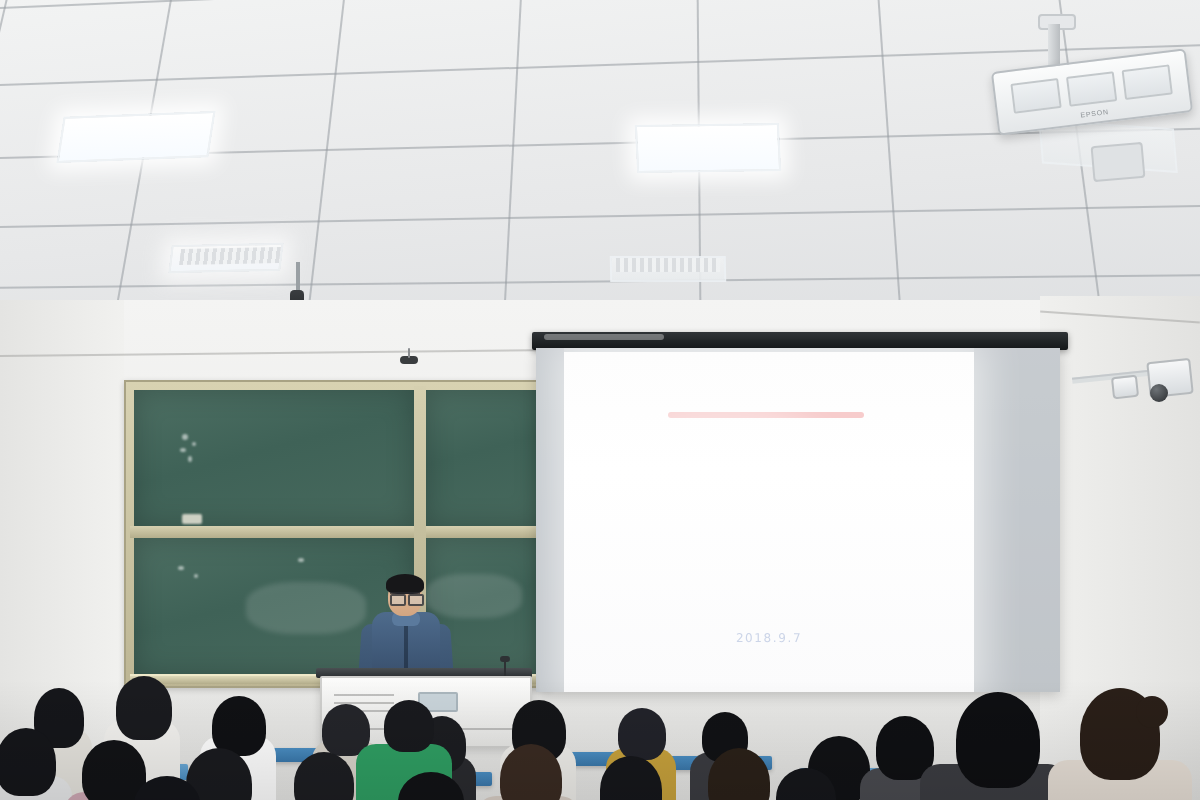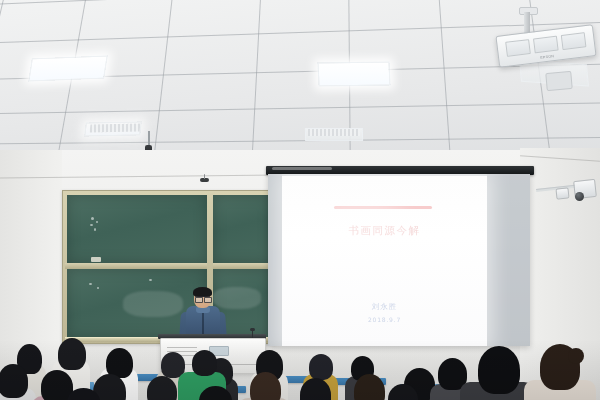--- a/index.html
+++ b/index.html
@@ -269,22 +269,20 @@
 
   <div class="screen-housing"></div>
   <div class="screen-housing-hl"></div>
   <div class="screen">
     <div class="screen-inner"></div>
     <div class="screen-sideband" style="left:0;width:14px;"></div>
     <div class="screen-sideband" style="left:219px;width:43px;"></div>
 
     <div class="projected">
       <div class="slide-rule" style="background:#f7cccc;"></div>
-      <div class="slide-title" style="color:#f2cccc;">书画同源今解</div>
-      <div class="slide-author" style="color:#ccd5e8;">刘永胜</div>
       <div class="slide-date" style="color:#ccd5e8;">2018.9.7</div>
     </div>
   </div>
   <div class="glare" style="left:300px;top:200px;width:120px;height:70px;background:rgba(255,255,255,.35);"></div>
 
   <div class="speaker-arm-l"></div>
   <div class="speaker-arm-r"></div>
   <div class="speaker-body"></div>
   <div class="speaker-placket"></div>
   <div class="speaker-collar"></div>

